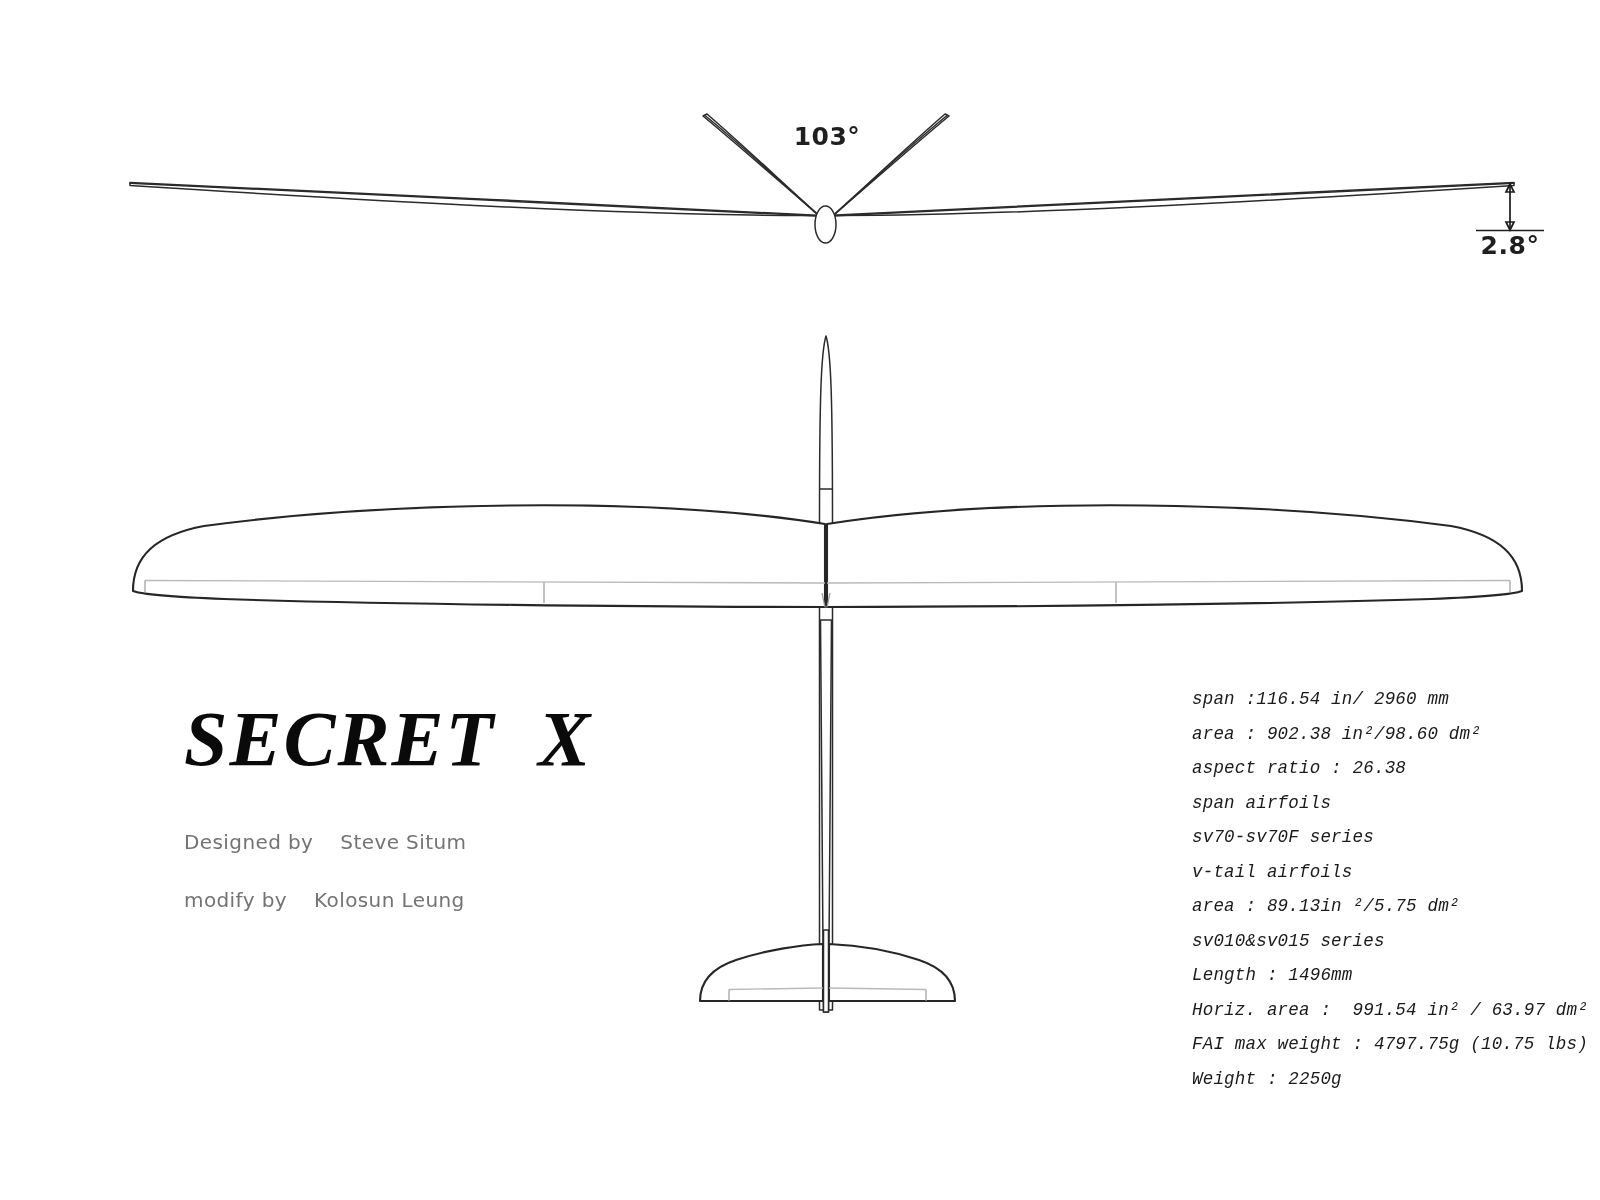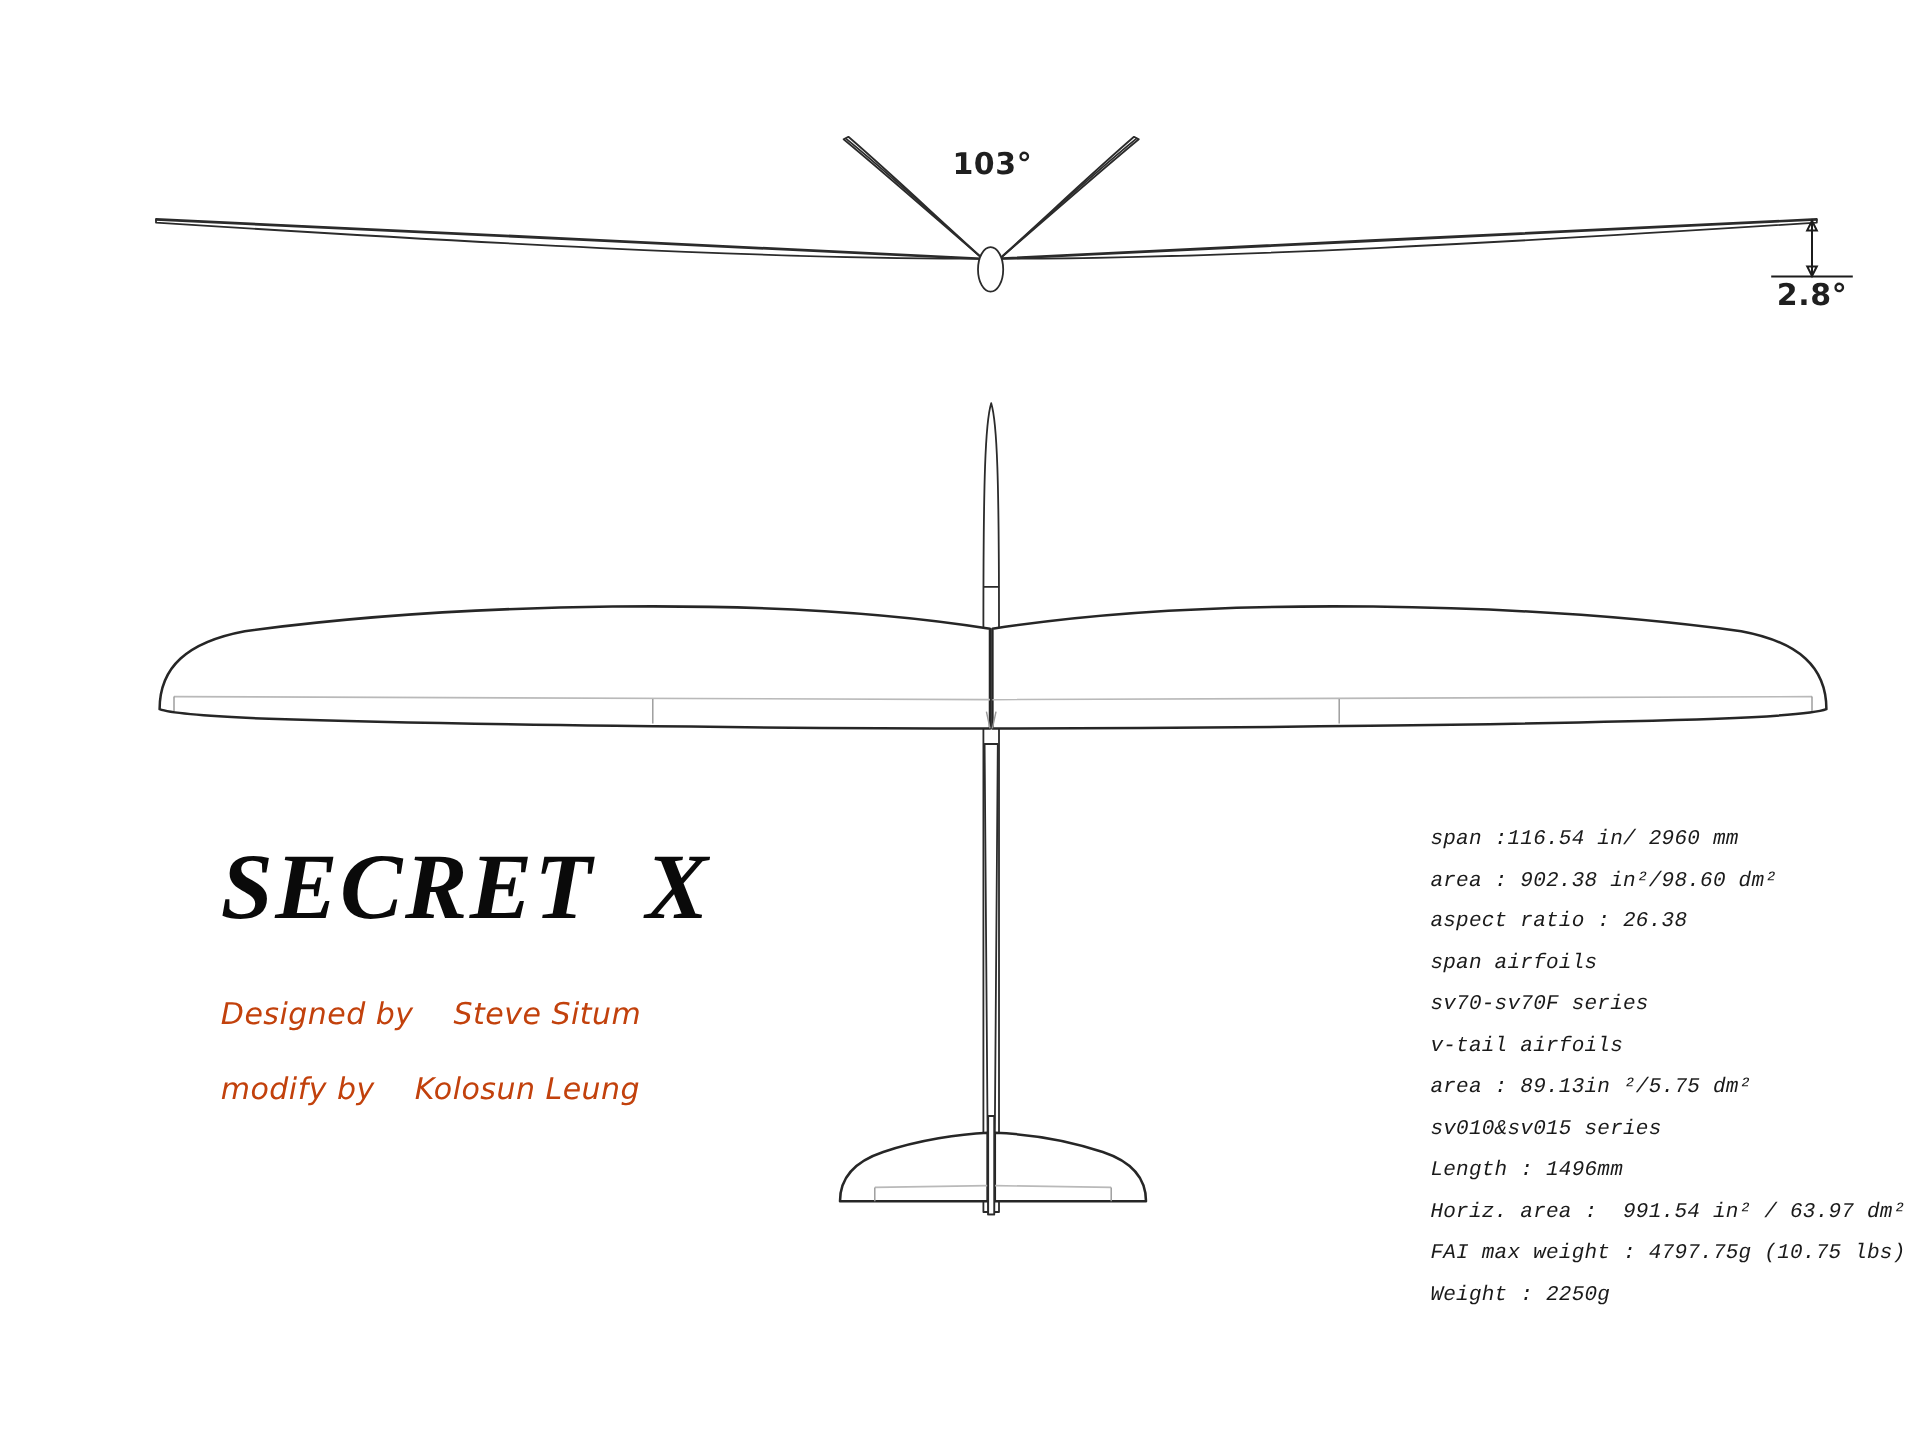--- a/index.html
+++ b/index.html
@@ -79,23 +79,22 @@
     font-weight: bold;
     font-size: 78px;
     color: #0a0a0a;
     letter-spacing: 2px;
     line-height: 1.0;
     margin: 0;
     white-space: pre;
   }
   .credit-row {
     font-family: "DejaVu Sans", sans-serif;
-    font-style: italic;
-    font-size: 25px;
-    color: #c2410c;
+    font-size: 20px;
+    color: #737373;
     margin-top: 34px;
     white-space: pre;
     letter-spacing: 0.4px;
   }
   .credit-row:first-of-type { margin-top: 0; }
   #credits { margin-top: 52px; }
 
   
   #spec-list {
     position: absolute;

